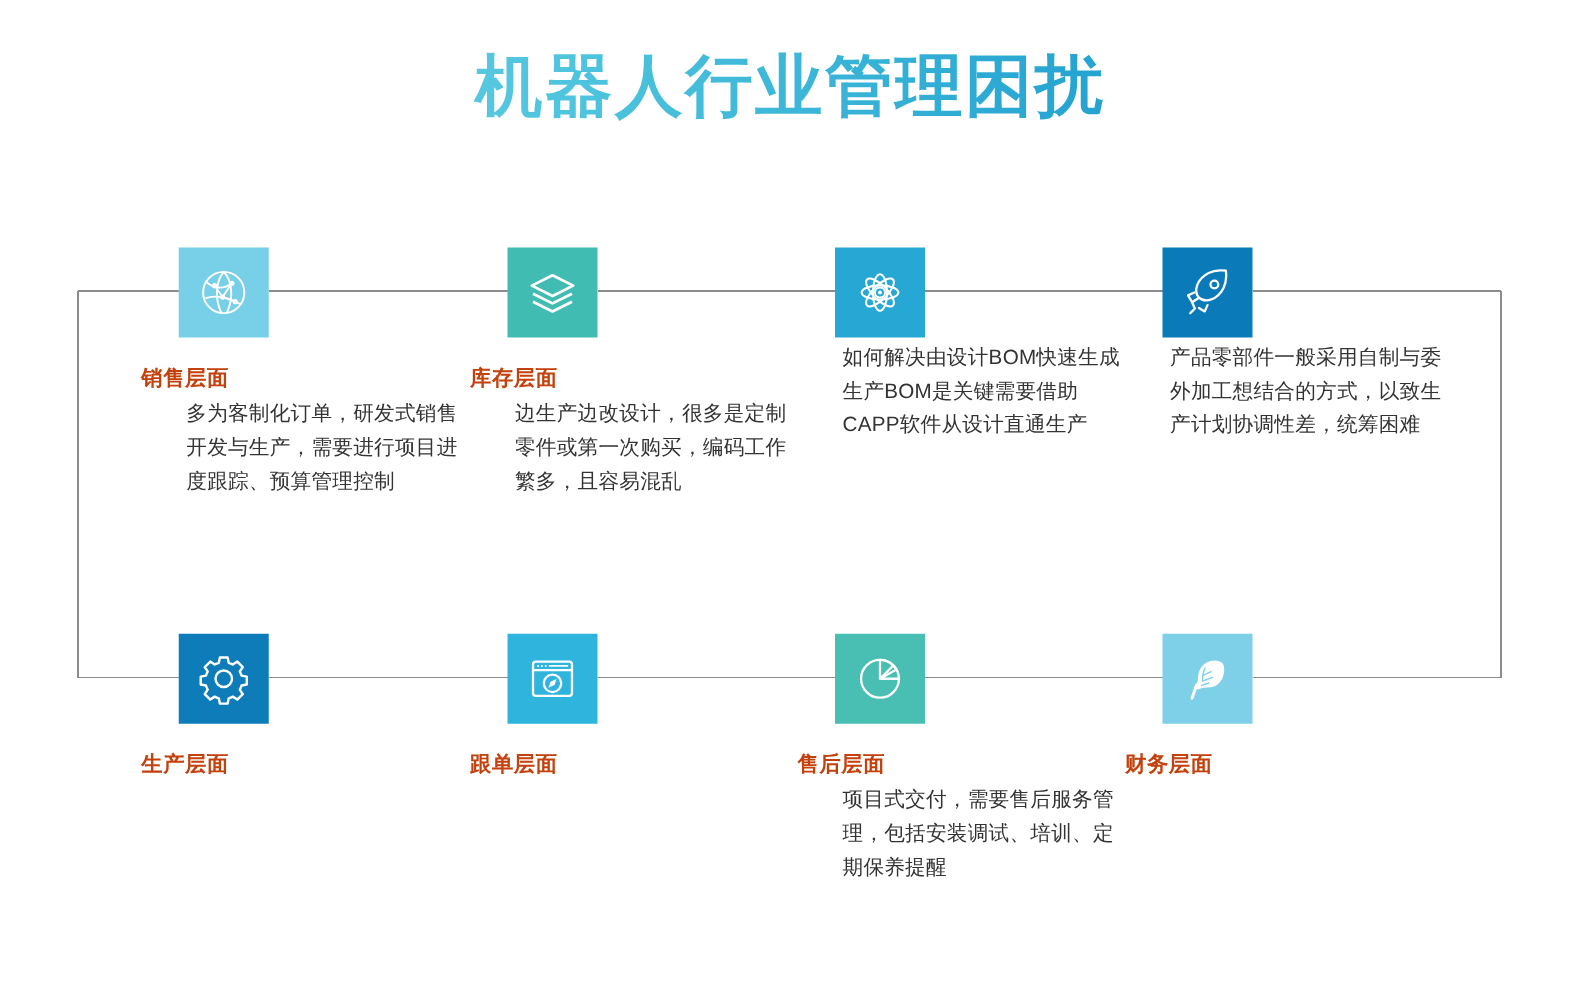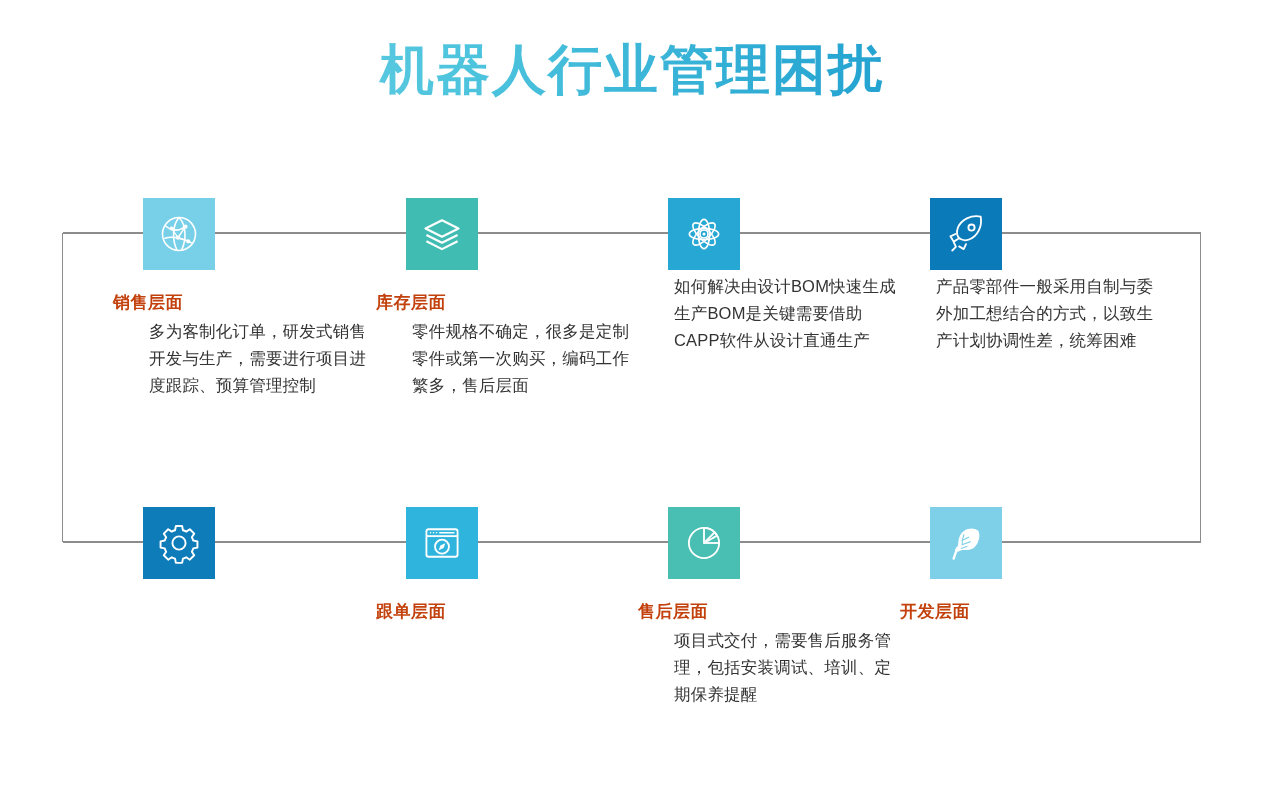--- a/index.html
+++ b/index.html
@@ -136,21 +136,21 @@
 
   <div class="card row1 col2">
     <div class="icon-box" style="background:#41bcb3">
       <svg width="44" height="44" viewBox="0 0 48 48" fill="none" stroke="#ffffff" stroke-width="2.4" stroke-linejoin="round">
         <path d="M24 9 L42 18 L24 27 L6 18 Z"></path>
         <path d="M7 25 L24 33.5 L41 25"></path>
         <path d="M7 32 L24 40.5 L41 32"></path>
       </svg>
     </div>
     <div class="card-title">库存层面</div>
-    <div class="card-body">零件规格不确定，很多是定制零件或第一次购买，编码工作繁多，售后层面</div>
+    <div class="card-body">边生产边改设计，很多是定制零件或第一次购买，编码工作繁多，且容易混乱</div>
   </div>
 
   <div class="card row1 col3">
     <div class="icon-box" style="background:#27a7d3">
       <svg width="44" height="44" viewBox="0 0 48 48" fill="none" stroke="#ffffff" stroke-width="1.8">
         <circle cx="24" cy="24" r="4.4"></circle>
         <circle cx="24" cy="24" r="1.7" fill="#ffffff" stroke="none"></circle>
         <g>
           <ellipse cx="24" cy="24" rx="6.2" ry="16"></ellipse>
           <ellipse cx="24" cy="24" rx="6.2" ry="16" transform="rotate(45 24 24)"></ellipse>
@@ -175,20 +175,21 @@
     <div class="card-body">产品零部件一般采用自制与委外加工想结合的方式，以致生产计划协调性差，统筹困难</div>
   </div>
 
   <div class="card row2 col1">
     <div class="icon-box" style="background:#0f7cba">
       <svg width="44" height="44" viewBox="0 0 48 48" fill="none" stroke="#ffffff" stroke-width="2.1" stroke-linejoin="round">
         <path d="M20.6 5.5 h6.8 l0.9 4.6 a14.5 14.5 0 0 1 3.6 1.5 l3.9 -2.6 l4.8 4.8 l-2.6 3.9 a14.5 14.5 0 0 1 1.5 3.6 l4.6 0.9 v6.8 l-4.6 0.9 a14.5 14.5 0 0 1 -1.5 3.6 l2.6 3.9 l-4.8 4.8 l-3.9 -2.6 a14.5 14.5 0 0 1 -3.6 1.5 l-0.9 4.6 h-6.8 l-0.9 -4.6 a14.5 14.5 0 0 1 -3.6 -1.5 l-3.9 2.6 l-4.8 -4.8 l2.6 -3.9 a14.5 14.5 0 0 1 -1.5 -3.6 l-4.6 -0.9 v-6.8 l4.6 -0.9 a14.5 14.5 0 0 1 1.5 -3.6 l-2.6 -3.9 l4.8 -4.8 l3.9 2.6 a14.5 14.5 0 0 1 3.6 -1.5 Z"></path>
         <circle cx="24" cy="24" r="7.2"></circle>
       </svg>
     </div>
+    <div class="card-title">生产层面</div>
   </div>
 
   <div class="card row2 col2">
     <div class="icon-box" style="background:#2fb4dd">
       <svg width="44" height="44" viewBox="0 0 48 48" fill="none" stroke="#ffffff" stroke-width="2" stroke-linejoin="round">
         <rect x="7" y="9" width="34" height="30" rx="2.5"></rect>
         <path d="M7 16.5 H41"></path>
         <circle cx="11.5" cy="12.8" r="0.9" fill="#ffffff" stroke="none"></circle>
         <circle cx="14.8" cy="12.8" r="0.9" fill="#ffffff" stroke="none"></circle>
         <circle cx="18.1" cy="12.8" r="0.9" fill="#ffffff" stroke="none"></circle>
@@ -217,16 +218,16 @@
     <div class="icon-box" style="background:#7ed0e8">
       <svg width="44" height="44" viewBox="0 0 48 48" fill="#ffffff" stroke="#ffffff" stroke-width="1.1" stroke-linejoin="round">
         <path d="M36.5 10.5 C30 6.5, 21.5 9.5, 18 16 C15.6 20.5, 16.6 24.5, 15.5 27.5 C14.6 30, 12.5 31.5, 12.5 31.5 L15 33 C15 33, 17.8 31.5, 20.5 31.2 C24.5 30.8, 29.6 31.8, 33.2 28 C38.5 22.5, 39.2 14.2, 36.5 10.5 Z"></path>
         <path d="M14.5 29.5 L10.5 41" stroke-width="2.6" stroke-linecap="round" fill="none"></path>
         <path d="M22 14.5 C20 18.5, 19.5 23, 19.8 26.5" stroke="#7ed0e8" stroke-width="1.2" fill="none"></path>
         <path d="M19.2 21.5 L27.5 17.5" stroke="#7ed0e8" stroke-width="1.2" fill="none"></path>
         <path d="M19.6 26 L29 22.5" stroke="#7ed0e8" stroke-width="1.2" fill="none"></path>
         <path d="M18.5 30 L25.5 27.5" stroke="#7ed0e8" stroke-width="1.2" fill="none"></path>
       </svg>
     </div>
-    <div class="card-title">开发层面</div>
+    <div class="card-title">财务层面</div>
   </div>
 
 </div>
 
 </body></html>

